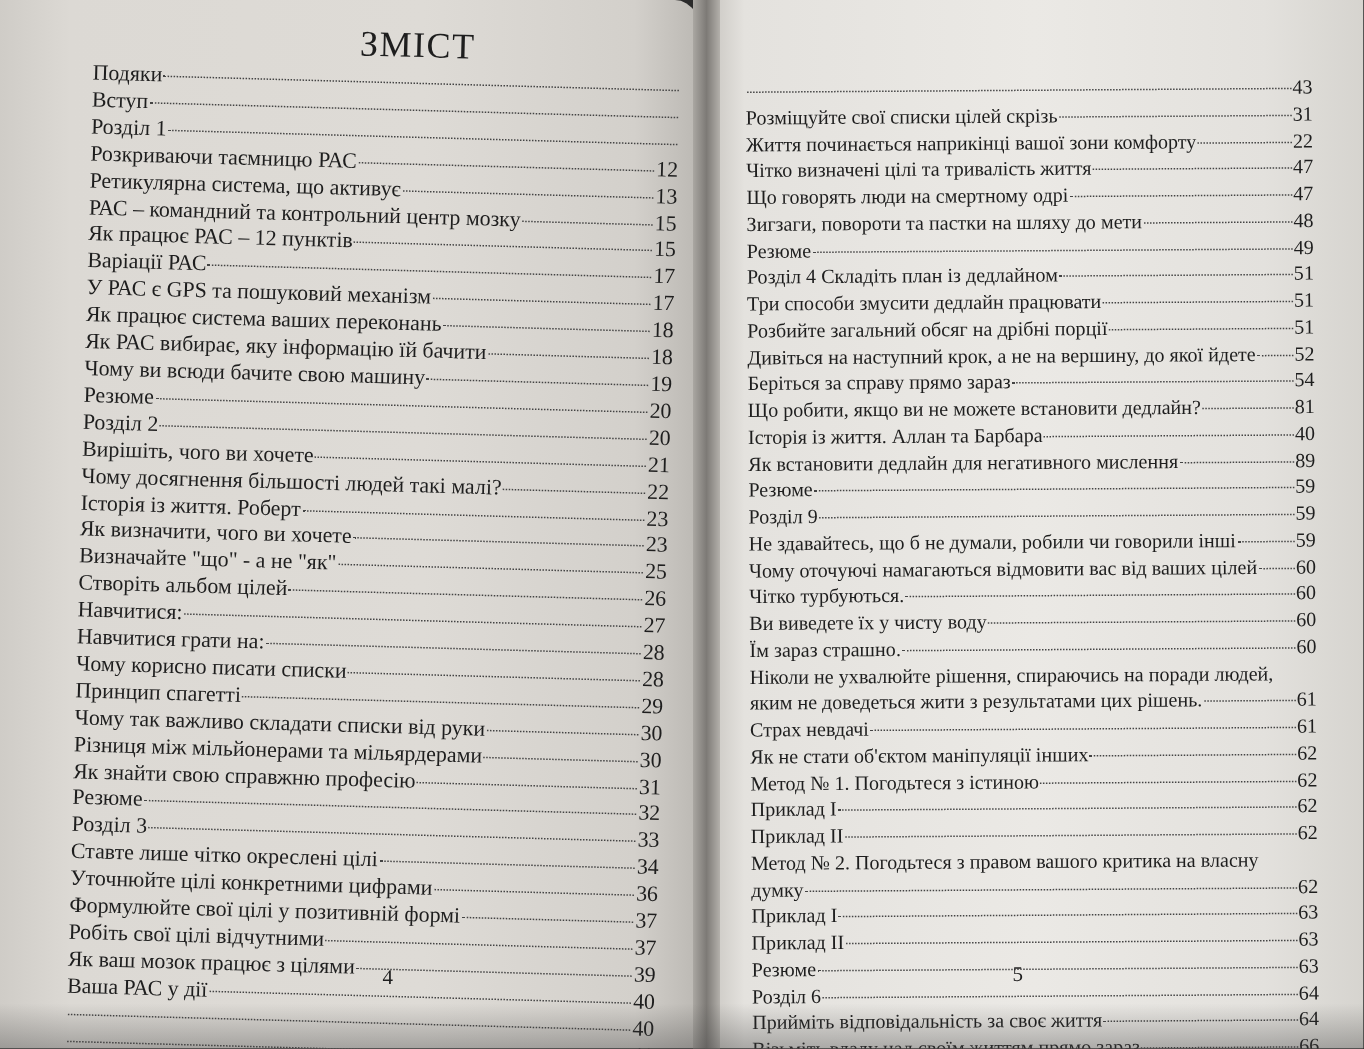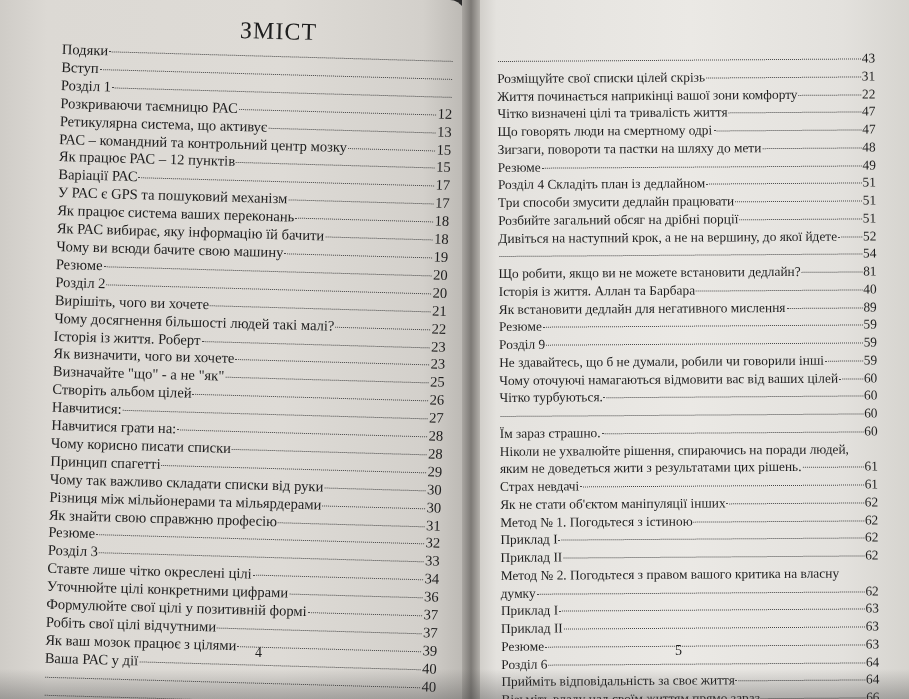--- a/index.html
+++ b/index.html
@@ -312,20 +312,21 @@
           <span class="label">Розбийте загальний обсяг на дрібні порції</span>
           <span class="dots"></span>
           <span class="num">51</span>
         </li>
         <li>
           <span class="label">Дивіться на наступний крок, а не на вершину, до якої йдете</span>
           <span class="dots"></span>
           <span class="num">52</span>
         </li>
         <li>
+          <span class="label">Беріться за справу прямо зараз</span>
           <span class="dots"></span>
           <span class="num">54</span>
         </li>
         <li>
           <span class="label">Що робити, якщо ви не можете встановити дедлайн?</span>
           <span class="dots"></span>
           <span class="num">81</span>
         </li>
         <li>
           <span class="label">Історія із життя. Аллан та Барбара</span>
@@ -356,20 +357,21 @@
           <span class="label">Чому оточуючі намагаються відмовити вас від ваших цілей</span>
           <span class="dots"></span>
           <span class="num">60</span>
         </li>
         <li>
           <span class="label">Чітко турбуються.</span>
           <span class="dots"></span>
           <span class="num">60</span>
         </li>
         <li>
+          <span class="label">Ви виведете їх у чисту воду</span>
           <span class="dots"></span>
           <span class="num">60</span>
         </li>
         <li>
           <span class="label">Їм зараз страшно.</span>
           <span class="dots"></span>
           <span class="num">60</span>
         </li>
         <li class="wrap-first">
           <span class="label">Ніколи не ухвалюйте рішення, спираючись на поради людей,</span>

